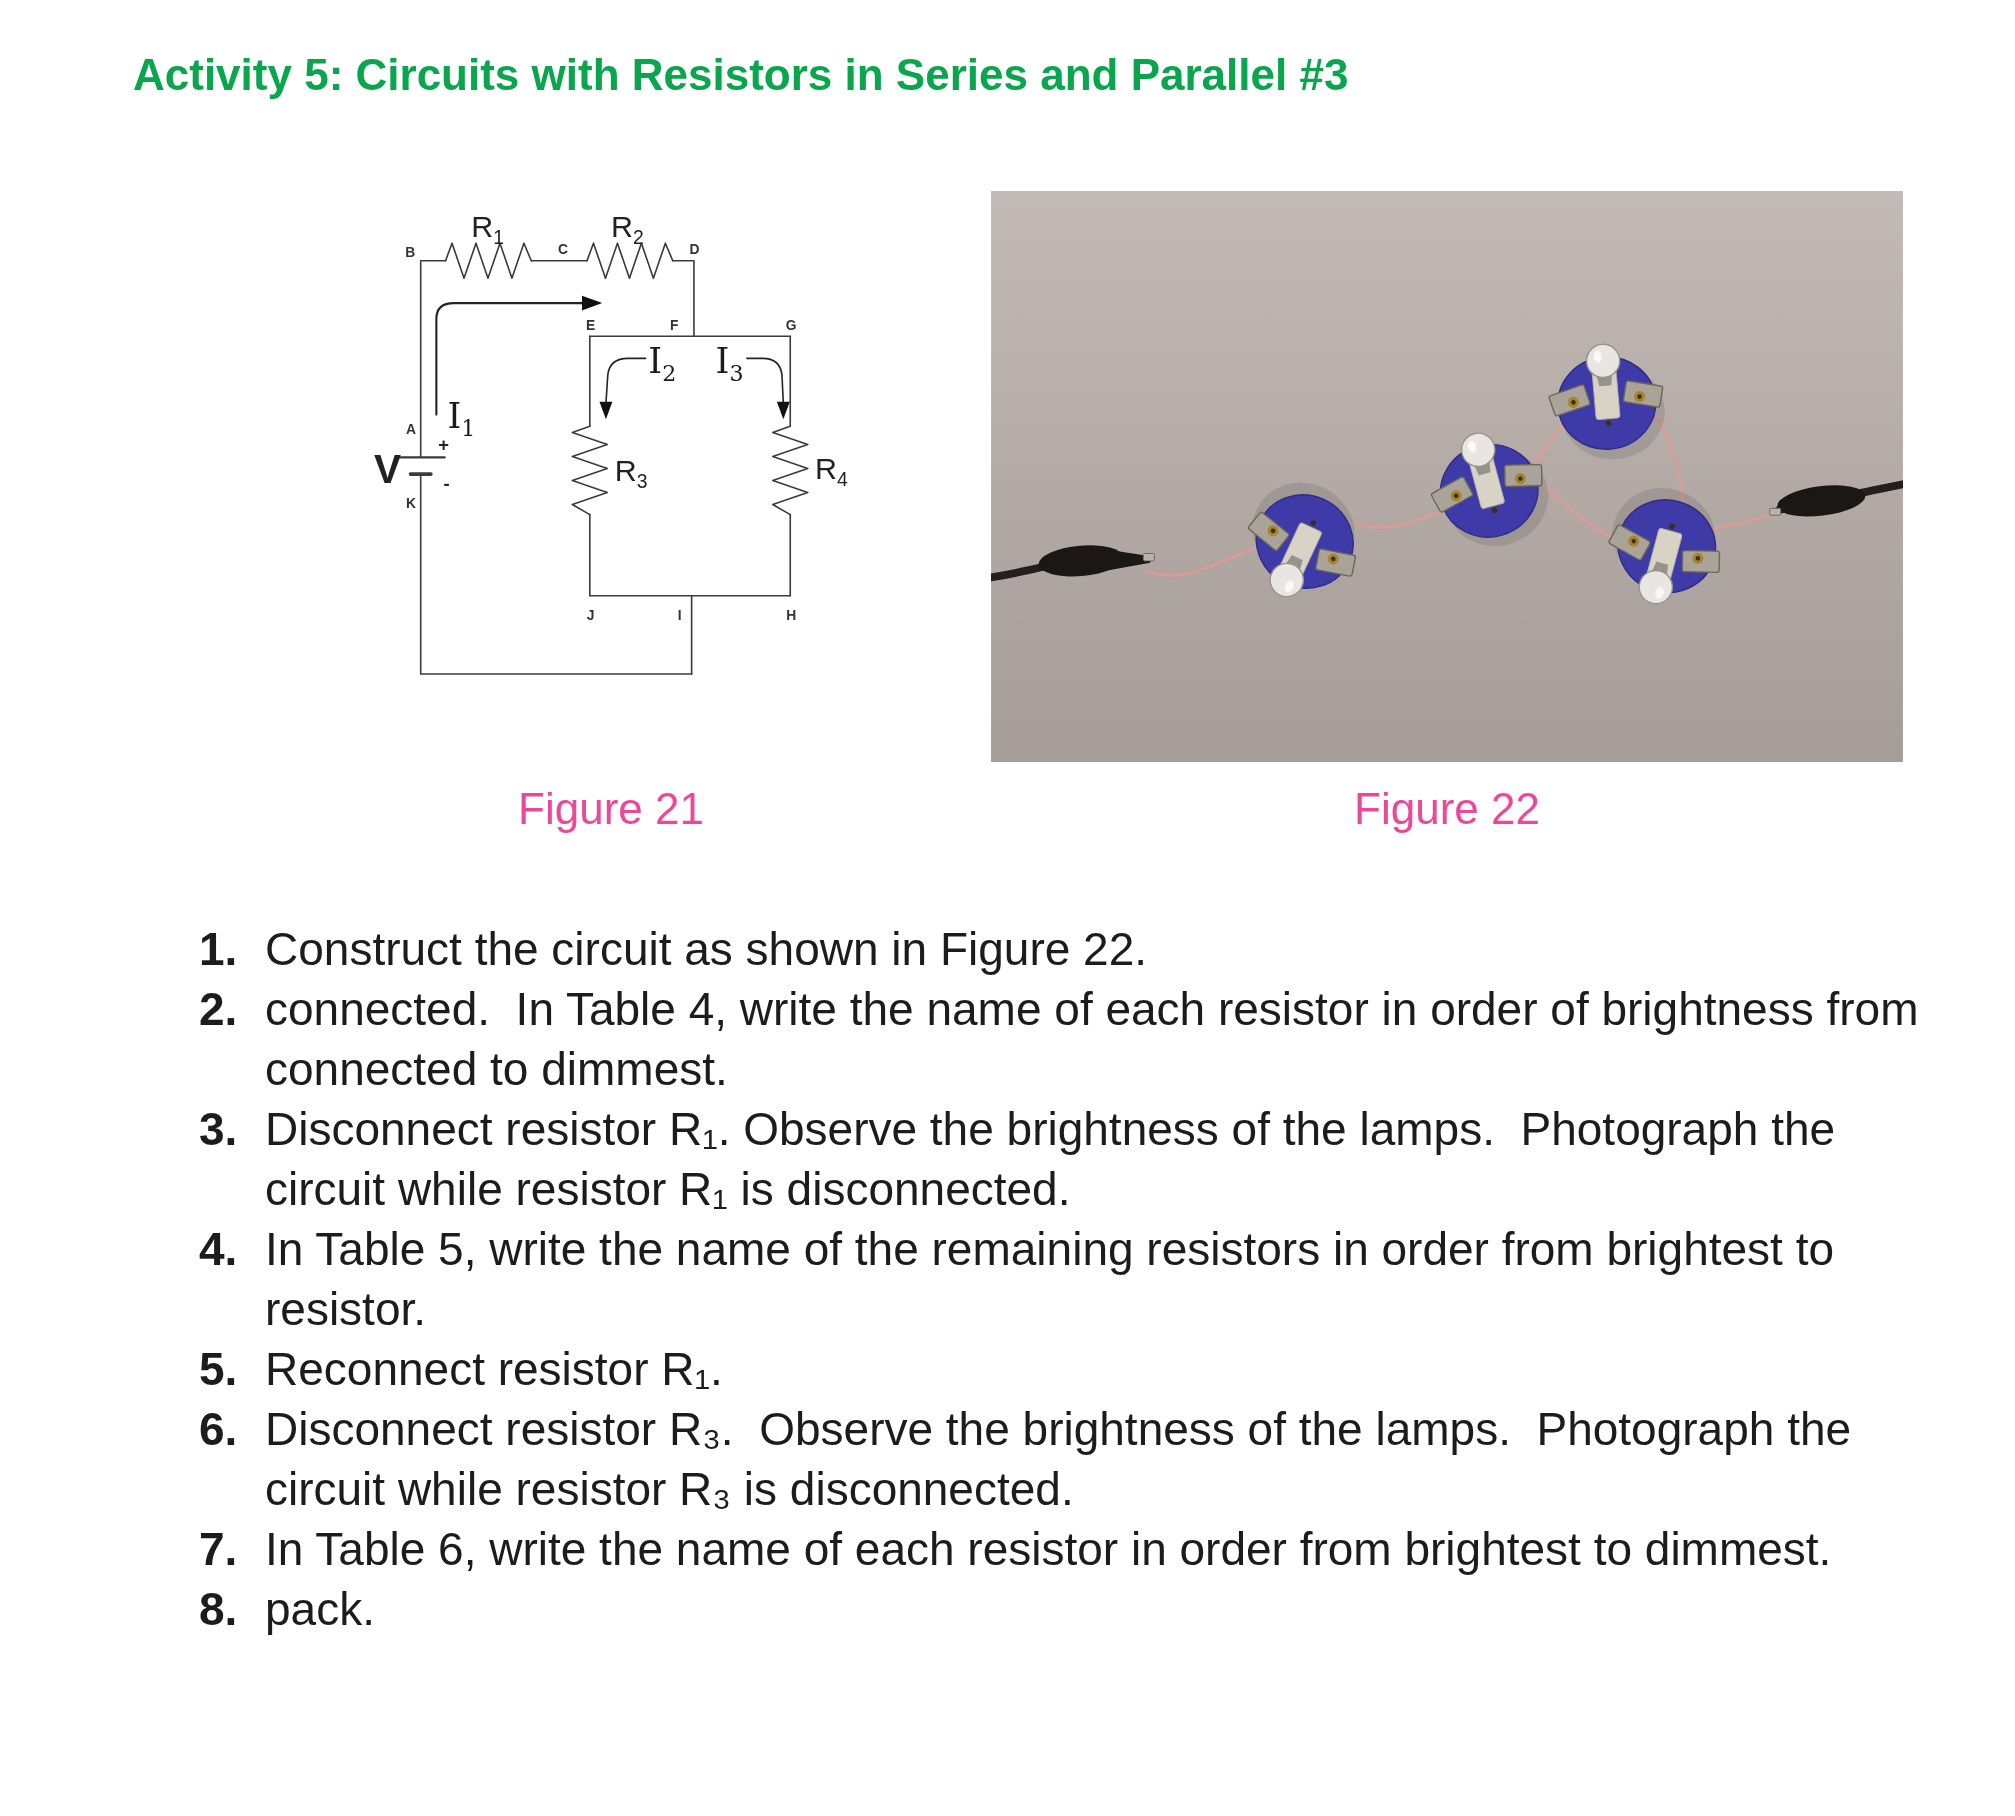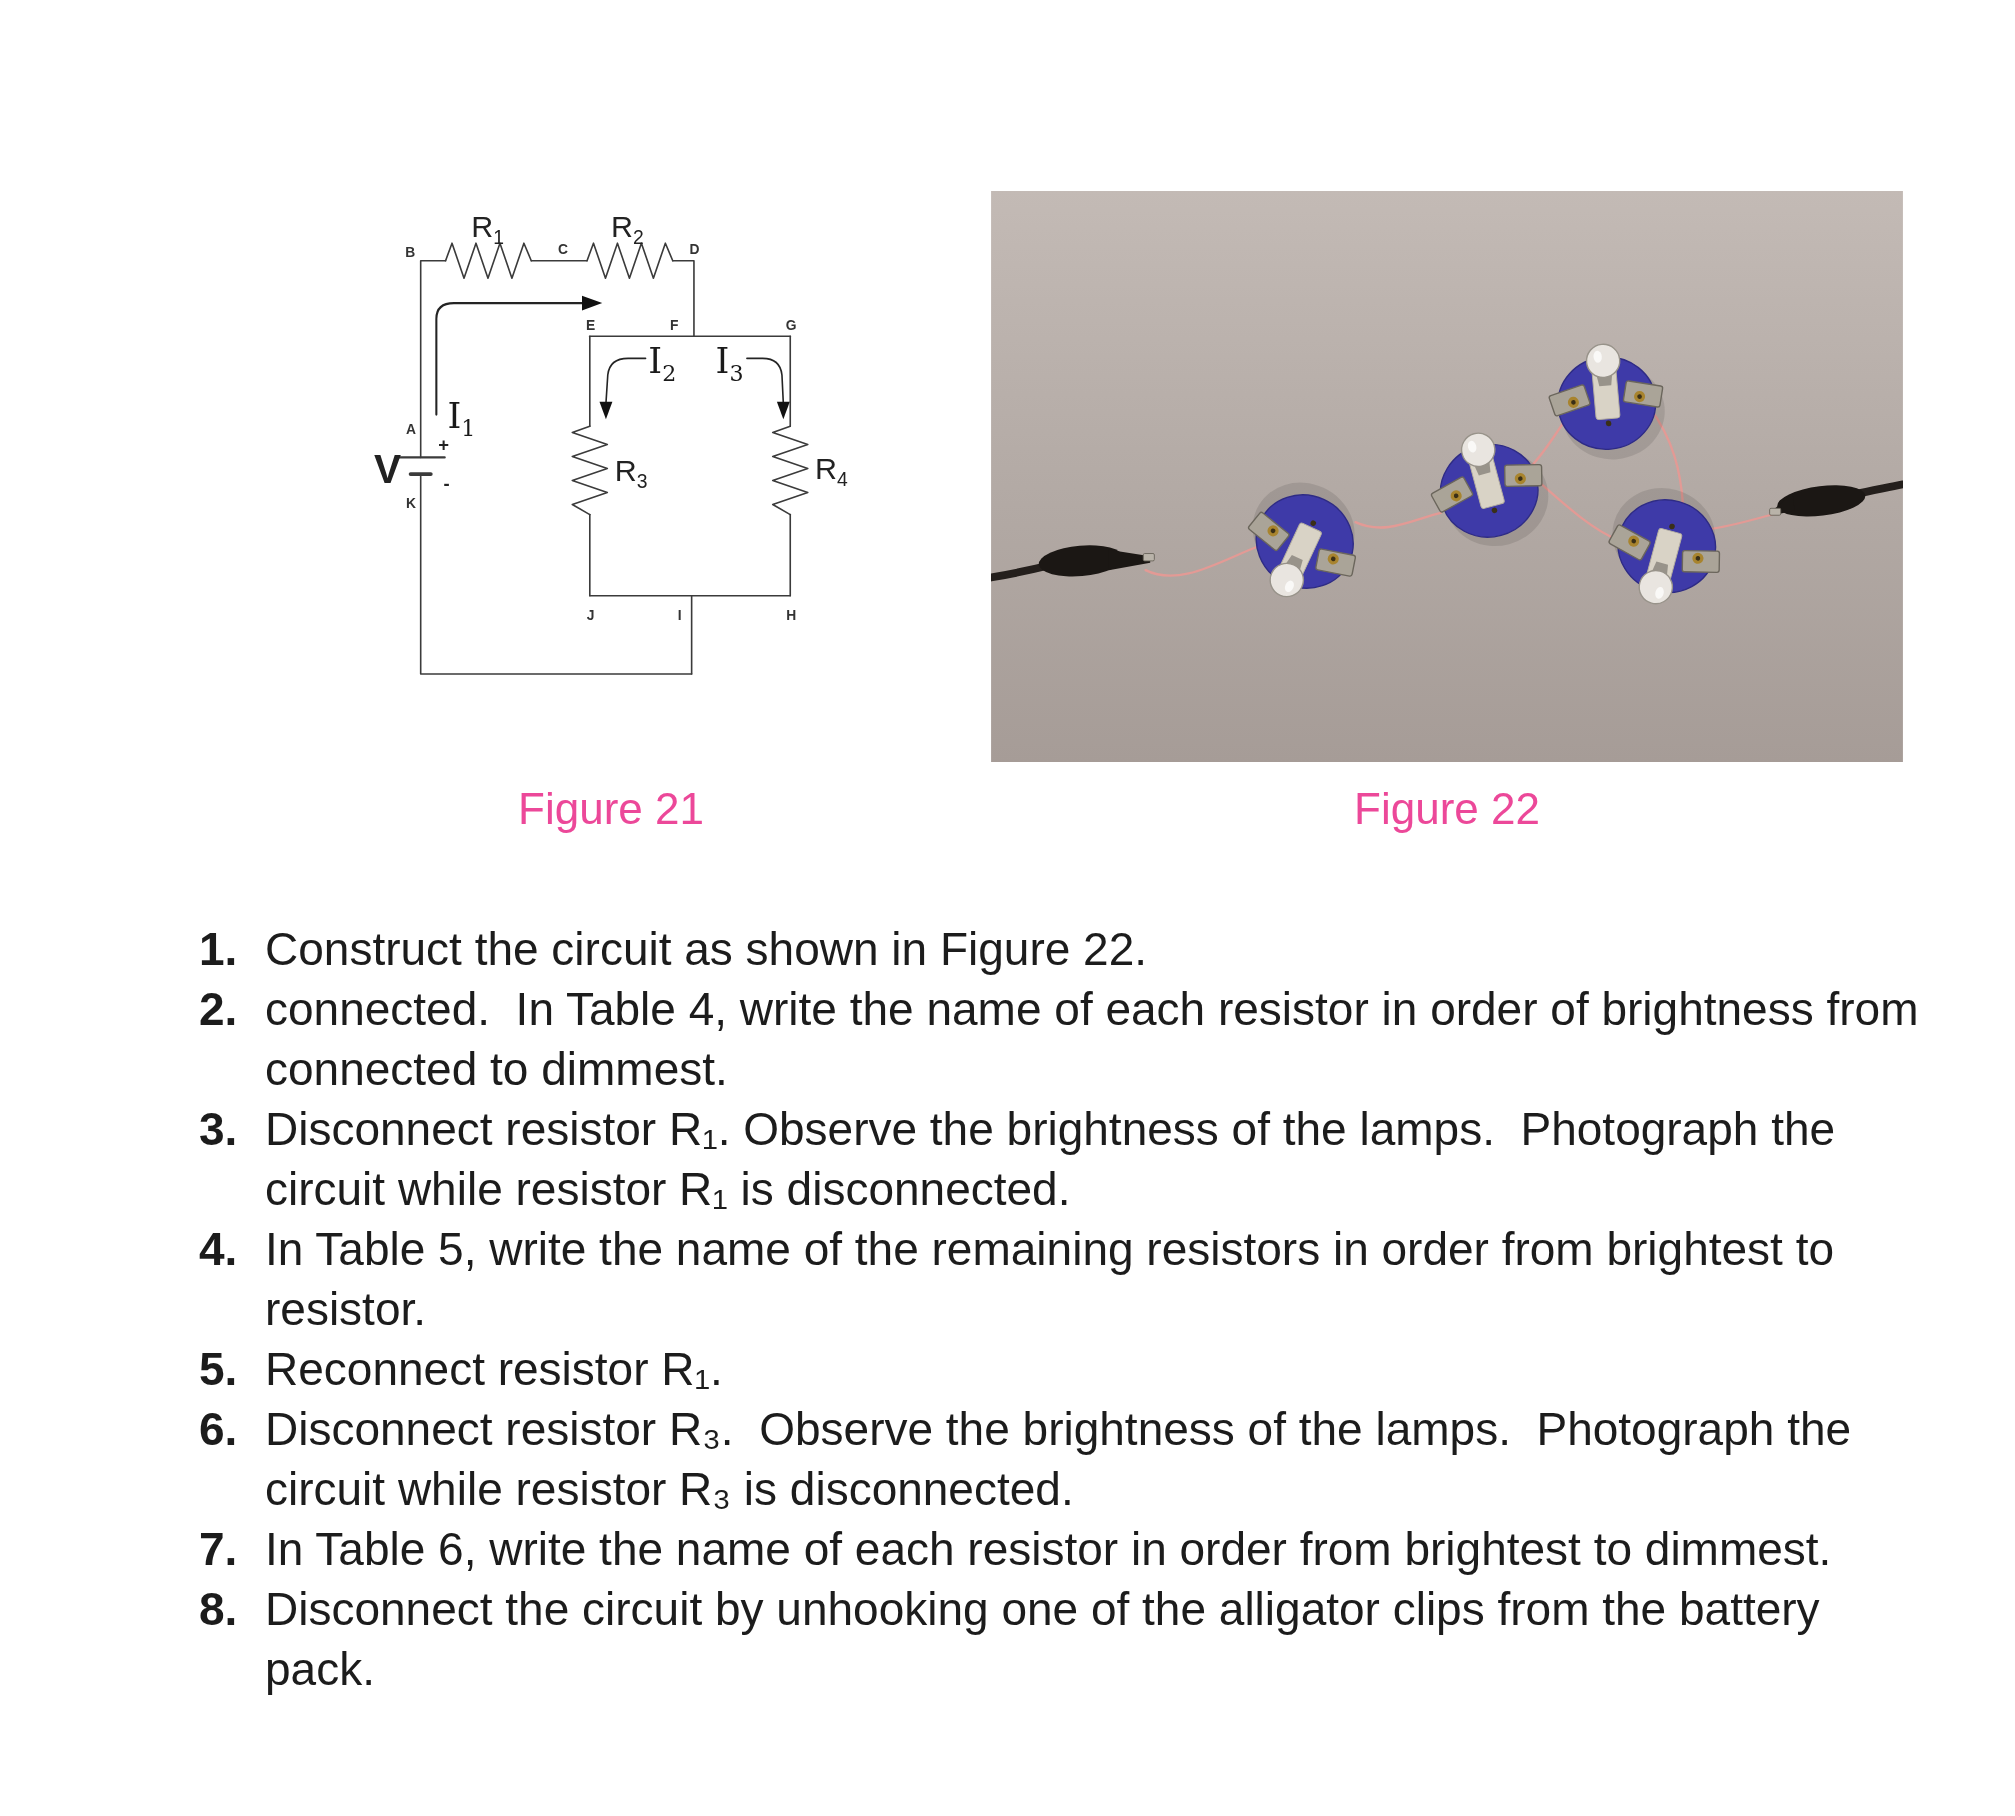--- a/index.html
+++ b/index.html
@@ -53,20 +53,21 @@
   .pinkwire{stroke:var(--wire-pink);stroke-width:5;fill:none;stroke-linecap:round;}
   .blackwire{stroke:#241f1c;stroke-width:17;fill:none;stroke-linecap:round;}
   .clipbody{fill:var(--clip-black);}
   .cliptip{fill:#b9b3a9;stroke:#6b665c;stroke-width:2;}
 </style>
 </head>
 <body>
 
 <div class="page">
 
+  <div class="title">Activity 5: Circuits with Resistors in Series and Parallel #3</div>
 
   <div class="fig21">
     <svg viewBox="0 0 1250 1250">
 
       <path class="cwire" d="M 212 613 L 212 186 L 266 186"></path>
 
       <path class="cwire" d="M 266 186 L 280 148 L 306 224 L 332 148 L 358 224 L 384 148 L 410 224 L 436 148 L 452 186"></path>
       <path class="cwire" d="M 452 186 L 573 186"></path>
 
       <path class="cwire" d="M 573 186 L 587 148 L 613 224 L 639 148 L 665 224 L 691 148 L 717 224 L 743 148 L 759 186"></path>
@@ -215,19 +216,18 @@
         <span class="num">6.</span>
         <span class="line">Disconnect resistor R₃.  Observe the brightness of the lamps.  Photograph the</span>
         <span class="line">circuit while resistor R₃ is disconnected.</span>
       </li>
       <li>
         <span class="num">7.</span>
         <span class="line">In Table 6, write the name of each resistor in order from brightest to dimmest.</span>
       </li>
       <li>
         <span class="num">8.</span>
-        <span class="line">Disconnect the circuit by unhooking one of the alligator clips from the battery</span>
         <span class="line">pack.</span>
       </li>
     </ol>
 
 </div>
 
 
 </body></html>

